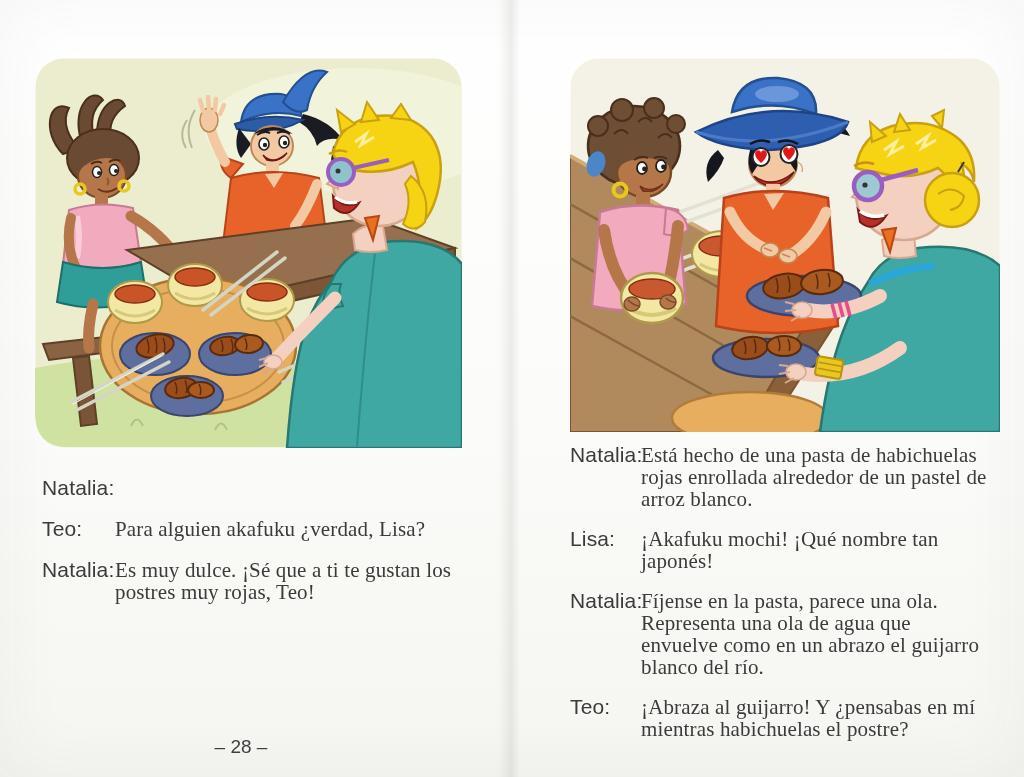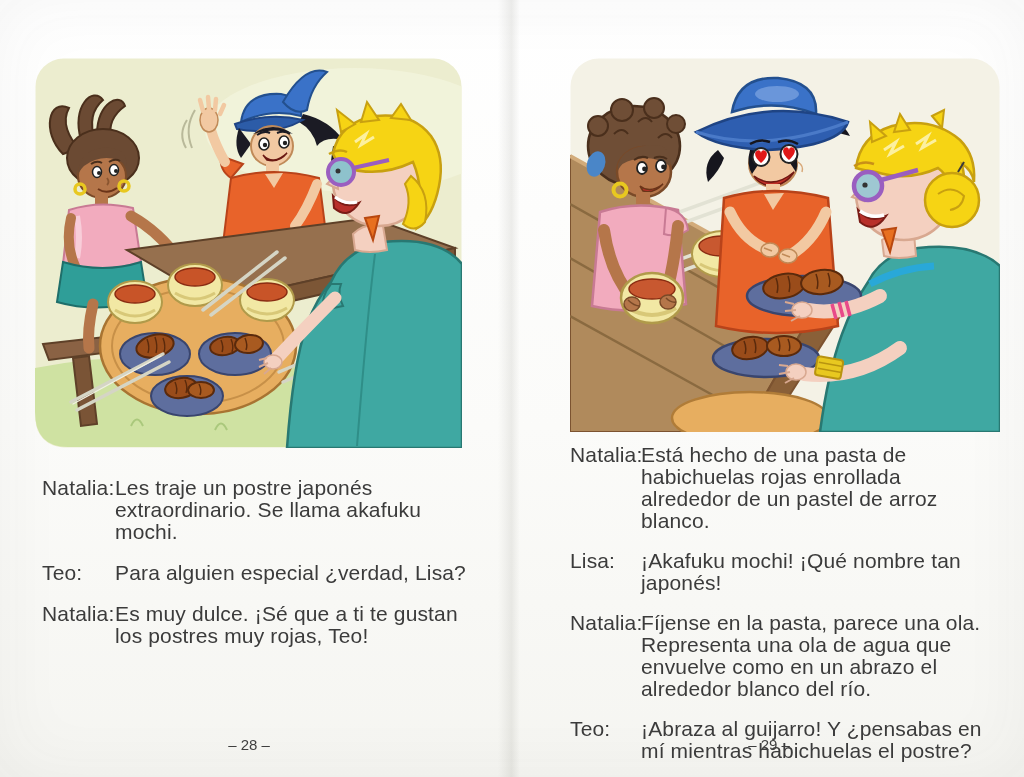--- a/index.html
+++ b/index.html
@@ -20,22 +20,22 @@
   .illus{position:absolute;}
   .illus.l{left:35px;top:58px;width:427px;height:390px;}
   .illus.r{left:58px;top:58px;width:430px;height:374px;}
   .dialogue{position:absolute;font-size:21px;line-height:22px;letter-spacing:0.15px;}
   .dialogue.l{left:42px;top:477px;width:432px;}
   .dialogue.r{left:58px;top:444px;width:428px;}
   .d-row{display:flex;margin-bottom:19px;}
   .dialogue.r .d-row{margin-bottom:18px;}
   .d-speaker{flex:none;width:73px;}
   .dialogue.r .d-speaker{width:71px;}
-  .d-text{width:352px;}
-  .pageno{position:absolute;top:736px;font-size:15px;color:#3f3f3f;text-align:center;padding-left:8px;}
+  .d-text{width:352px;font-family:Liberation Serif, serif;}
+  .pageno{position:absolute;top:736px;font-size:19px;color:#3f3f3f;text-align:center;}
   .pageno.l{left:0;width:482px;}
   .pageno.r{left:0;width:498px;}
   svg{display:block;}
 </style>
 </head>
 <body>
 
 <div class="spread">
 
   <div class="page left">
@@ -185,25 +185,24 @@
           <path d="M300 240 Q268 272 242 300" stroke="#f4d0c0" stroke-width="13" fill="none" stroke-linecap="round"></path>
           <ellipse cx="238" cy="304" rx="9" ry="7" fill="#f4d0c0" stroke="#d8a890" stroke-width="1.5"></ellipse>
           <path d="M232 300 l-8 2 M233 305 l-9 4 M236 310 l-7 6" stroke="#d8a890" stroke-width="2" fill="none"></path>
         </g>
       </svg>
     </div>
 
     <div class="dialogue l">
       <div class="d-row">
         <span class="d-speaker">Natalia:</span>
-        <span class="d-text">Les traje un postre japonés extraordinario. Se llama akafuku mochi.</span>
       </div>
       <div class="d-row">
         <span class="d-speaker">Teo:</span>
-        <span class="d-text">Para alguien especial ¿verdad, Lisa?</span>
+        <span class="d-text">Para alguien akafuku ¿verdad, Lisa?</span>
       </div>
       <div class="d-row">
         <span class="d-speaker">Natalia:</span>
         <span class="d-text">Es muy dulce. ¡Sé que a ti te gustan los postres muy rojas, Teo!</span>
       </div>
     </div>
 
     <div class="pageno l">– 28 –</div>
   </div>
 
@@ -344,25 +343,24 @@
       <div class="d-row">
         <span class="d-speaker">Natalia:</span>
         <span class="d-text">Está hecho de una pasta de habichuelas rojas enrollada alrededor de un pastel de arroz blanco.</span>
       </div>
       <div class="d-row">
         <span class="d-speaker">Lisa:</span>
         <span class="d-text">¡Akafuku mochi! ¡Qué nombre tan japonés!</span>
       </div>
       <div class="d-row">
         <span class="d-speaker">Natalia:</span>
-        <span class="d-text">Fíjense en la pasta, parece una ola. Representa una ola de agua que envuelve como en un abrazo el alrededor blanco del río.</span>
+        <span class="d-text">Fíjense en la pasta, parece una ola. Representa una ola de agua que envuelve como en un abrazo el guijarro blanco del río.</span>
       </div>
       <div class="d-row">
         <span class="d-speaker">Teo:</span>
         <span class="d-text">¡Abraza al guijarro! Y ¿pensabas en mí mientras habichuelas el postre?</span>
       </div>
     </div>
 
-    <div class="pageno r">– 29 –</div>
   </div>
 
   <div class="seam"></div>
 </div>
 
 </body></html>

